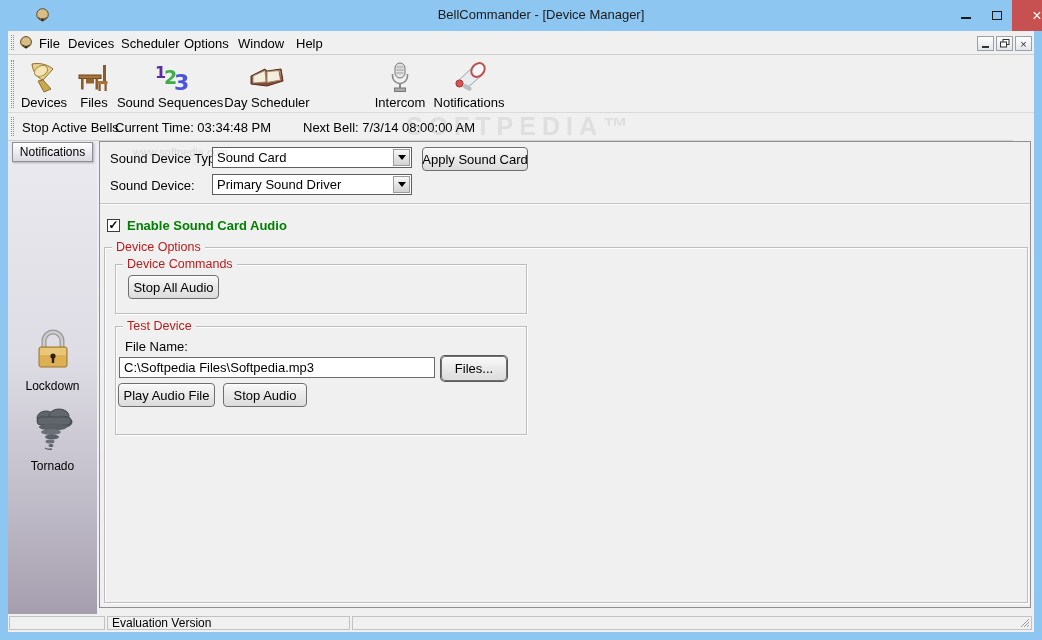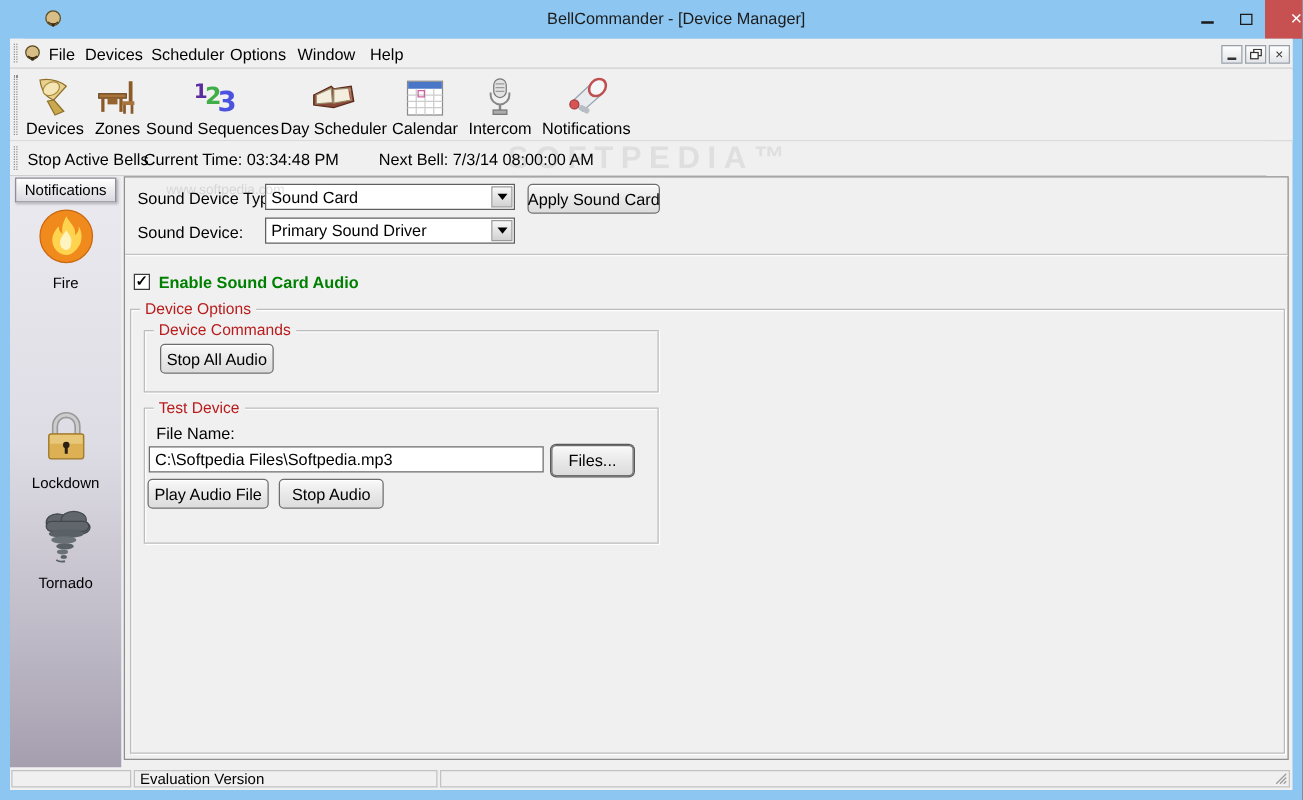--- a/index.html
+++ b/index.html
@@ -144,21 +144,21 @@
         <rect x="2" y="13" width="22" height="3.5" fill="#a9743c" stroke="#6b431c"></rect>
         <rect x="4" y="16.5" width="2.6" height="11" fill="#8a5a28"></rect>
         <rect x="18.5" y="16.5" width="2.6" height="11" fill="#8a5a28"></rect>
         <rect x="9" y="16.5" width="8" height="5" fill="#96632e"></rect>
         <rect x="26" y="3" width="3" height="19" fill="#8a5a28"></rect>
         <rect x="20.5" y="19" width="10" height="3" fill="#a9743c"></rect>
         <rect x="21.5" y="22" width="2.2" height="7" fill="#8a5a28"></rect>
         <rect x="27.5" y="22" width="2.2" height="7" fill="#8a5a28"></rect>
       </svg>
         </div>
-      <div class="tb-label">Zones</div>
+      <div class="tb-label">Files</div>
     </div>
 
     <div class="tb-item" style="left:114px;width:96px">
       <div class="tb-icon">
           <div class="icon-123">
         <span class="n1">1</span>
         <span class="n2">2</span>
         <span class="n3">3</span>
       </div>
         </div>
@@ -170,38 +170,20 @@
           <svg width="38" height="32" viewBox="0 0 38 32">
         <path d="M3 14 L17 7 L19 9 L33 7 L35 19 L19 24 L3 22 Z" fill="#8a4a3a" stroke="#5a2a1a"></path>
         <path d="M5 14 L17 8.5 L18 20 L5 21 Z" fill="#f4eede" stroke="#9a8a6a"></path>
         <path d="M19 9.5 L32 8.5 L33 18 L19 20.5 Z" fill="#f4eede" stroke="#9a8a6a"></path>
         <line x1="31" y1="9" x2="32.5" y2="17.5" stroke="#b05040"></line>
       </svg>
         </div>
       <div class="tb-label">Day Scheduler</div>
     </div>
 
-    <div class="tb-item" style="left:304px;width:56px">
-      <div class="tb-icon">
-          <svg width="30" height="32" viewBox="0 0 30 32">
-        <rect x="1" y="3" width="28" height="27" fill="#ffffff" stroke="#8a8a8a"></rect>
-        <rect x="1.5" y="3.5" width="27" height="5.5" fill="#4a76c8"></rect>
-        <g stroke="#cccccc">
-          <line x1="1" y1="14" x2="29" y2="14"></line>
-              <line x1="1" y1="19" x2="29" y2="19"></line>
-              <line x1="1" y1="24" x2="29" y2="24"></line>
-          <line x1="8" y1="9" x2="8" y2="30"></line>
-              <line x1="15" y1="9" x2="15" y2="30"></line>
-              <line x1="22" y1="9" x2="22" y2="30"></line>
-        </g>
-        <rect x="9.5" y="10.5" width="5" height="5" fill="none" stroke="#d060a0"></rect>
-      </svg>
-        </div>
-      <div class="tb-label">Calendar</div>
-    </div>
 
     <div class="tb-item" style="left:364px;width:56px">
       <div class="tb-icon">
           <svg width="24" height="32" viewBox="0 0 24 32">
         <rect x="7" y="1" width="10" height="15" rx="5" fill="#e2e2e2" stroke="#777"></rect>
         <g stroke="#9a9a9a">
               <line x1="8.5" y1="5" x2="15.5" y2="5"></line>
               <line x1="8.5" y1="8" x2="15.5" y2="8"></line>
               <line x1="8.5" y1="11" x2="15.5" y2="11"></line>
             </g>
@@ -232,28 +214,20 @@
     <span class="info-text" style="left:107px">Current Time: 03:34:48 PM</span>
     <span class="info-text" style="left:295px">Next Bell: 7/3/14 08:00:00 AM</span>
   </div>
 
   <div class="watermark-big">SOFTPEDIA™</div>
   <div class="watermark-small">www.softpedia.com</div>
 
   <div class="sidebar">
     <div class="sb-header">Notifications</div>
 
-    <div class="sb-item" style="top:25px">
-      <svg width="46" height="46" viewBox="0 0 46 46">
-        <circle cx="23" cy="23" r="21" fill="#f08a1d" stroke="#c96a10"></circle>
-        <path d="M23 7 C26 13 31 15 30 22 C33 20 33 17 33 15 C36 20 36 27 33 31 C30 36 26 38 23 38 C18 38 13 34 12 28 C11 23 14 18 17 15 C17 18 18 20 20 21 C19 16 21 11 23 7 Z" fill="#ffd34d"></path>
-        <path d="M23 18 C25 22 28 24 27 28 C27 32 25 34 23 34 C20 34 18 31 18 28 C18 24 21 22 23 18 Z" fill="#fff3c0"></path>
-      </svg>
-      <div class="sb-label">Fire</div>
-    </div>
 
 
     <div class="sb-item" style="top:185px">
       <svg width="46" height="46" viewBox="0 0 46 46">
         <path d="M14 22 V15 a9 9 0 0 1 18 0 V22" fill="none" stroke="#9a9a9a" stroke-width="5"></path>
         <path d="M14 22 V15 a9 9 0 0 1 18 0 V22" fill="none" stroke="#cdcdcd" stroke-width="2.4"></path>
         <rect x="9" y="21" width="28" height="20" rx="2" fill="#ddb054" stroke="#9a7526"></rect>
         <rect x="10" y="22" width="26" height="7" fill="#e9c779"></rect>
         <circle cx="23" cy="30" r="2.6" fill="#2a2014"></circle>
         <rect x="21.8" y="30" width="2.4" height="7" fill="#2a2014"></rect>

